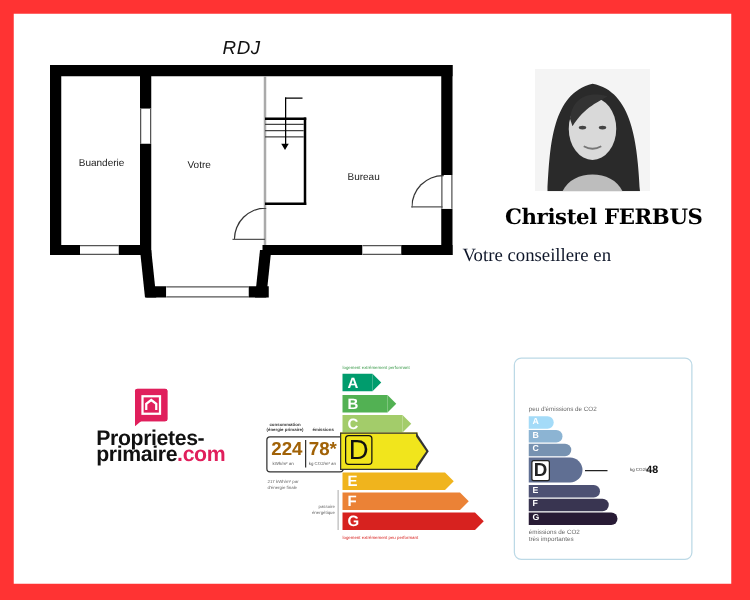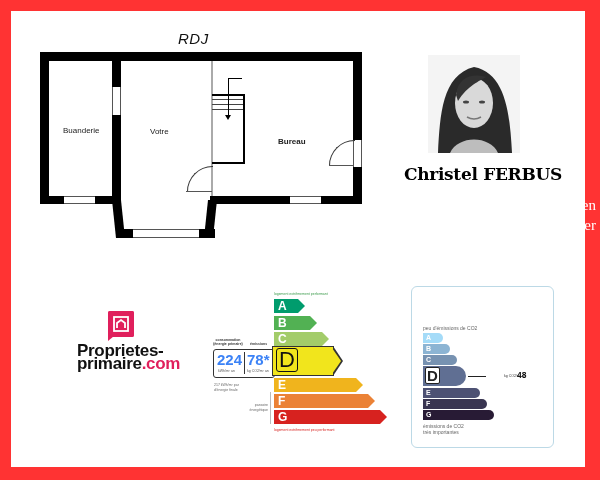--- a/index.html
+++ b/index.html
@@ -12,33 +12,33 @@
   .wall { position: absolute; background: #000; }
   .gap-h { position: absolute; background: #fff; border-top: 1px solid #555; border-bottom: 1px solid #555; }
   .gap-v { position: absolute; background: #fff; border-left: 1px solid #555; border-right: 1px solid #555; }
   .thinwall { position: absolute; background: #aaa; }
   .room-label { position: absolute; font-size: 8px; color: #222; }
   .door-arc { position: absolute; border: 1px solid #333; }
 
   
   .photo { left: 428px; top: 55px; width: 92px; height: 98px; }
   .agent-name { left: 370px; top: 164px; width: 226px; text-align: center; font-family: "DejaVu Serif", serif; font-weight: bold; font-size: 17px; color: #000000; letter-spacing: -0.3px; }
-  .agent-role { left: 370px; top: 195px; width: 226px; text-align: right; font-family: "Liberation Serif", serif; font-size: 15px; color: #ffffff; line-height: 20px; }
+  .agent-role { left: 370px; top: 195px; width: 226px; text-align: left; font-family: "Liberation Serif", serif; font-size: 15px; color: #0f172a; line-height: 20px; }
 
   
   .logo-icon { left: 108px; top: 311px; width: 26px; height: 26px; background: #e01f5c; border-radius: 2px; }
   .logo-text { left: 77px; top: 344px; font-size: 17px; font-weight: bold; color: #111; line-height: 13px; letter-spacing: -0.3px; }
   .logo-com { color: #e01f5c; }
 
   
   .dpe-tiny { font-size: 3.5px; color: #666; position:absolute; }
   .bar { position: absolute; height: 14px; color: #fff; font-weight: bold; font-size: 12px; line-height: 14px; padding-left: 4px; box-sizing: border-box; }
   .bar::after { content: ""; position: absolute; right: -7px; top: 0; border-top: 7px solid transparent; border-bottom: 7px solid transparent; border-left: 7px solid; border-left-color: inherit; }
   .dval-box { left: 213px; top: 349px; width: 60px; height: 27px; border: 1.5px solid #333; border-radius: 3px; background:#fff; }
-  .dval { position: absolute; top: 1px; font-size: 15px; font-weight: bold; color: #3b82f6; }
+  .dval { position: absolute; top: 1px; font-size: 15px; font-weight: bold; color: #a16207; }
   .dval-unit { position: absolute; top: 19px; font-size: 3.5px; color: #555; }
   .dsep { position: absolute; left: 30px; top: 2px; width: 1px; height: 22px; background: #333; }
 
   .d-big { left: 272px; top: 346px; width: 62px; height: 30px; border: 1.5px solid #333; background: #f1e51c; box-sizing: border-box; }
   .d-big-letter { position: absolute; left: 3px; top: 1px; font-size: 22px; font-weight: bold; color: #111; }
   .d-arrow { position: absolute; left: 333px; top: 346px; width: 0; height: 0; border-top: 15px solid transparent; border-bottom: 15px solid transparent; border-left: 10px solid #333; }
   .d-arrow-in { position: absolute; left: 332px; top: 348px; width: 0; height: 0; border-top: 13px solid transparent; border-bottom: 13px solid transparent; border-left: 9px solid #f1e51c; }
 
   
   .ges-box { left: 411px; top: 286px; width: 141px; height: 160px; border: 1px solid #bcd9e6; border-radius: 6px; background: #fff; }
@@ -94,40 +94,39 @@
   <div class="abs" style="left:228px;top:78px;width:1px;height:38px;background:#000;"></div>
   <div class="abs" style="left:225px;top:115px;width:0;height:0;border-left:3.5px solid transparent;border-right:3.5px solid transparent;border-top:5px solid #000;"></div>
 
   <div class="door-arc" style="left:187px;top:166px;width:50px;height:50px;border-radius:50% 0 0 0;border-right:none;border-bottom:none;transform:translate(0,0);clip-path:inset(0 25px 25px 0);"></div>
   <div class="abs" style="left:186px;top:191px;width:26px;height:1px;background:#555;"></div>
   <div class="door-arc" style="left:329px;top:140px;width:50px;height:50px;border-radius:50% 0 0 0;border-right:none;border-bottom:none;clip-path:inset(0 25px 25px 0);"></div>
   <div class="abs" style="left:329px;top:165px;width:25px;height:1px;background:#555;"></div>
 
   <div class="room-label" style="left:63px;top:126px;">Buanderie</div>
   <div class="room-label" style="left:150px;top:127px;">Votre</div>
-  <div class="room-label" style="left:278px;top:137px;font-weight:bold;">Bureau</div>
+  <div class="room-label" style="left:278px;top:137px;">Bureau</div>
 </div>
 
 <div>
   <div class="abs photo">
     <svg width="92" height="98" viewBox="0 0 92 98">
       <rect width="92" height="98" fill="#f4f4f4"></rect>
       <path d="M10 98 C12 60, 14 20, 46 12 C78 18, 82 60, 84 98 Z" fill="#2a2a2a"></path>
       <ellipse cx="46" cy="48" rx="19" ry="25" fill="#d9d9d9"></ellipse>
       <path d="M28 40 C30 22, 44 18, 58 22 C52 26, 40 30, 30 46 Z" fill="#333"></path>
       <ellipse cx="38" cy="47" rx="3" ry="1.5" fill="#444"></ellipse>
       <ellipse cx="54" cy="47" rx="3" ry="1.5" fill="#444"></ellipse>
       <path d="M39 62 Q46 66 53 62" stroke="#777" stroke-width="1.5" fill="none"></path>
       <path d="M22 98 C30 80, 62 80, 70 98 Z" fill="#bdbdbd"></path>
     </svg>
   </div>
   <div class="abs agent-name">Christel FERBUS</div>
   <div class="abs agent-role">
     <div>Votre conseillere en</div>
-    <div>immobilier</div>
   </div>
 </div>
 
 <div>
   <div class="abs logo-icon">
     <svg width="26" height="30" viewBox="0 0 26 30">
       <rect x="0" y="0" width="26" height="26" rx="2" fill="#e01f5c"></rect>
       <path d="M0 24 L0 30 L6 25 Z" fill="#e01f5c"></path>
       <rect x="6" y="6" width="14" height="14" fill="none" stroke="#fff" stroke-width="1.8"></rect>
       <path d="M9 17 L9 12 L13 9 L17 12 L17 17" fill="none" stroke="#fff" stroke-width="1.8"></path>

